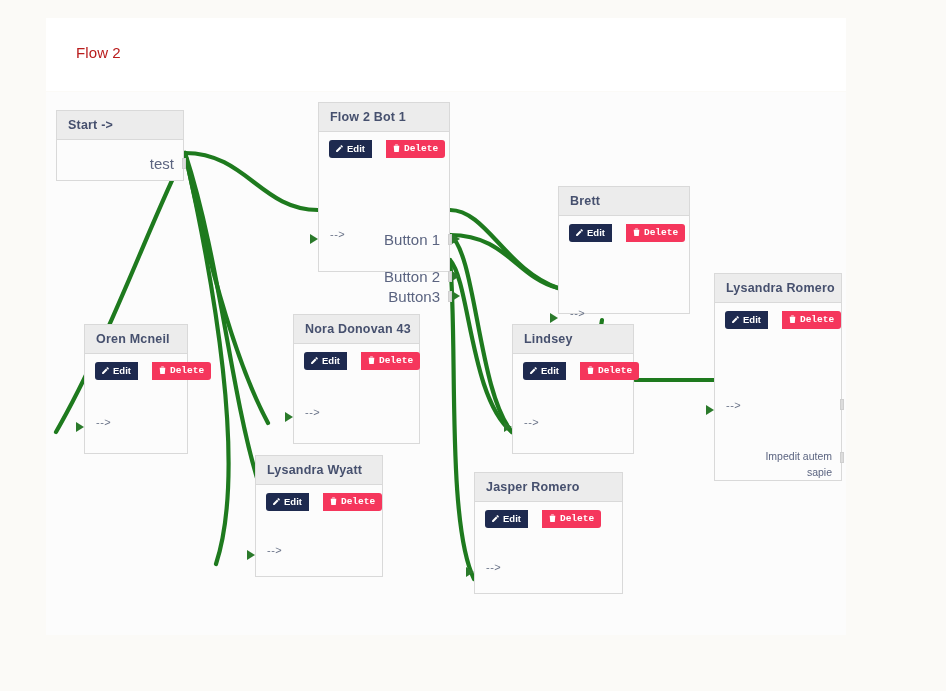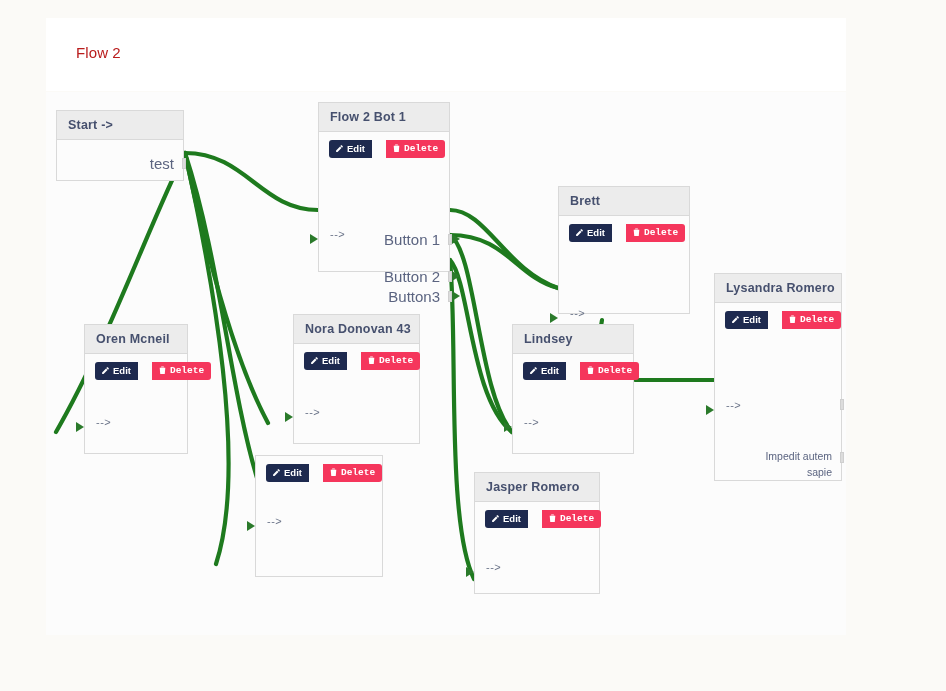--- a/index.html
+++ b/index.html
@@ -310,20 +310,21 @@
             </span>
             <span>Delete</span>
           </button>
         </div>
         <div class="in-arrow" style="left:-9px; top:68px;"></div>
         <span class="port-in-label" style="top:62px;">--&gt;</span>
       </div>
     </div>
 
     <div class="node" style="left:209px; top:363px; width:128px; height:122px;">
+      <div class="node-header">Lysandra Wyatt</div>
       <div class="node-body">
         <div class="btn-row">
           <button class="btn btn-edit">
             <span>
               <svg width="9" height="9" viewBox="0 0 16 16">
                   <path fill="#fff" d="M2 11.5V14h2.5l7-7L9 4.5l-7 7zM13.7 5.3c.4-.4.4-1 0-1.4l-1.6-1.6c-.4-.4-1-.4-1.4 0l-1.2 1.2 3 3 1.2-1.2z"></path>
                 </svg>
             </span>
             <span>Edit</span>
           </button>
@@ -334,21 +335,21 @@
                 </svg>
             </span>
             <span>Delete</span>
           </button>
         </div>
         <div class="in-arrow" style="left:-9px; top:65px;"></div>
         <span class="port-in-label" style="top:59px;">--&gt;</span>
       </div>
     </div>
 
-    <div class="node" style="left:428px; top:380px; width:126px; height:122px;">
+    <div class="node" style="left:428px; top:380px; width:149px; height:122px;">
       <div class="node-header">Jasper Romero</div>
       <div class="node-body">
         <div class="btn-row">
           <button class="btn btn-edit">
             <span>
               <svg width="9" height="9" viewBox="0 0 16 16">
                   <path fill="#fff" d="M2 11.5V14h2.5l7-7L9 4.5l-7 7zM13.7 5.3c.4-.4.4-1 0-1.4l-1.6-1.6c-.4-.4-1-.4-1.4 0l-1.2 1.2 3 3 1.2-1.2z"></path>
                 </svg>
             </span>
             <span>Edit</span>

